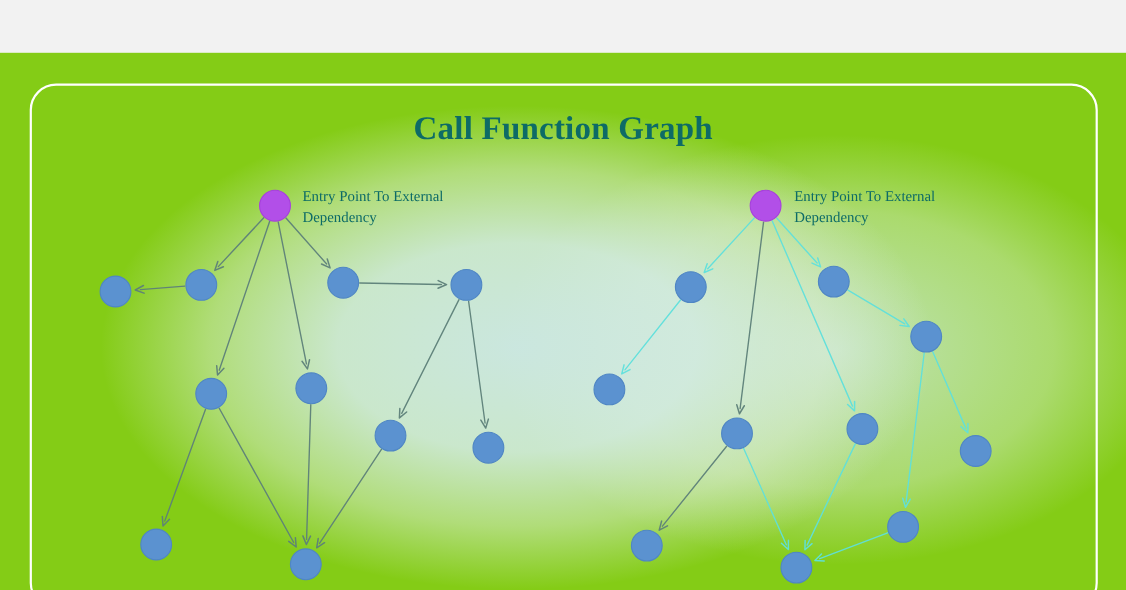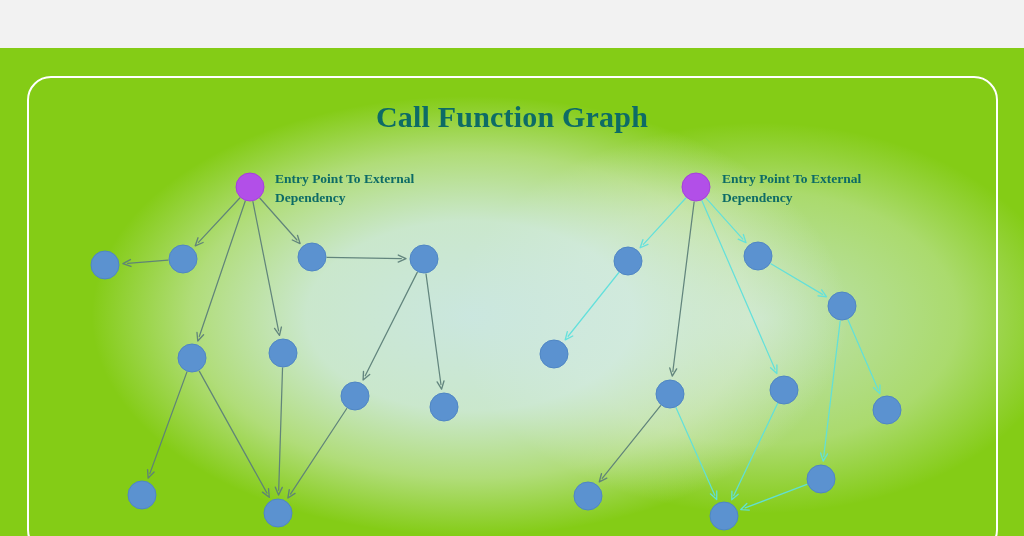--- a/index.html
+++ b/index.html
@@ -59,21 +59,21 @@
   }
   svg#graph {
     position: absolute;
     left: 0; top: 0;
     width: 1024px;
     height: 536px;
   }
   .entry-label {
     position: absolute;
     font-family: "Liberation Serif", serif;
-    font-weight: bold;
+    font-weight: normal;
     font-size: 13.5px;
     line-height: 1.38;
     color: #0d6b66;
     width: 190px;
   }
   #label-left  { left: 275px; top: 122px; }
   #label-right { left: 722px; top: 122px; }
 </style>
 </head>
 <body>

